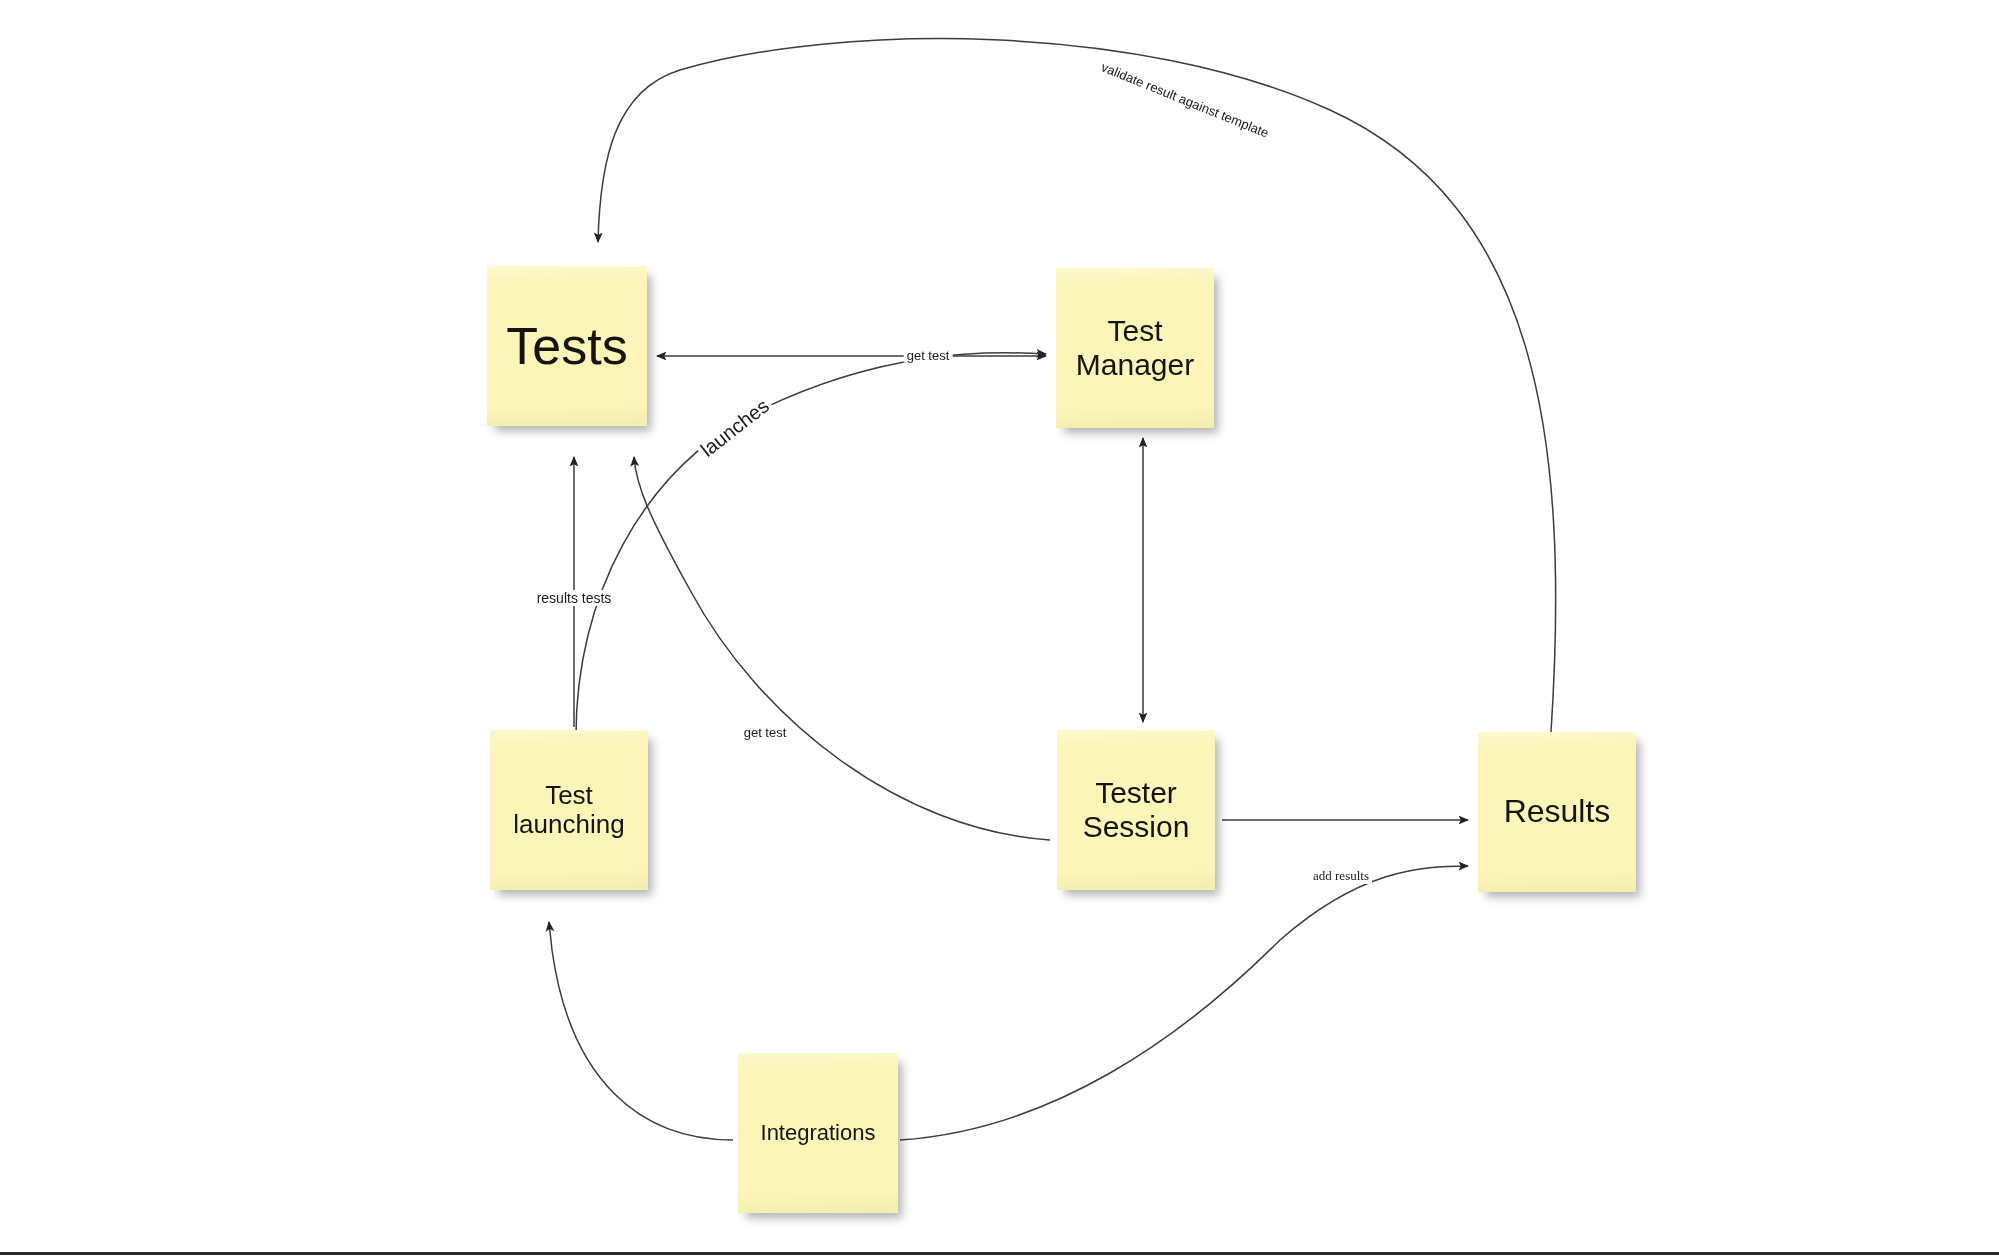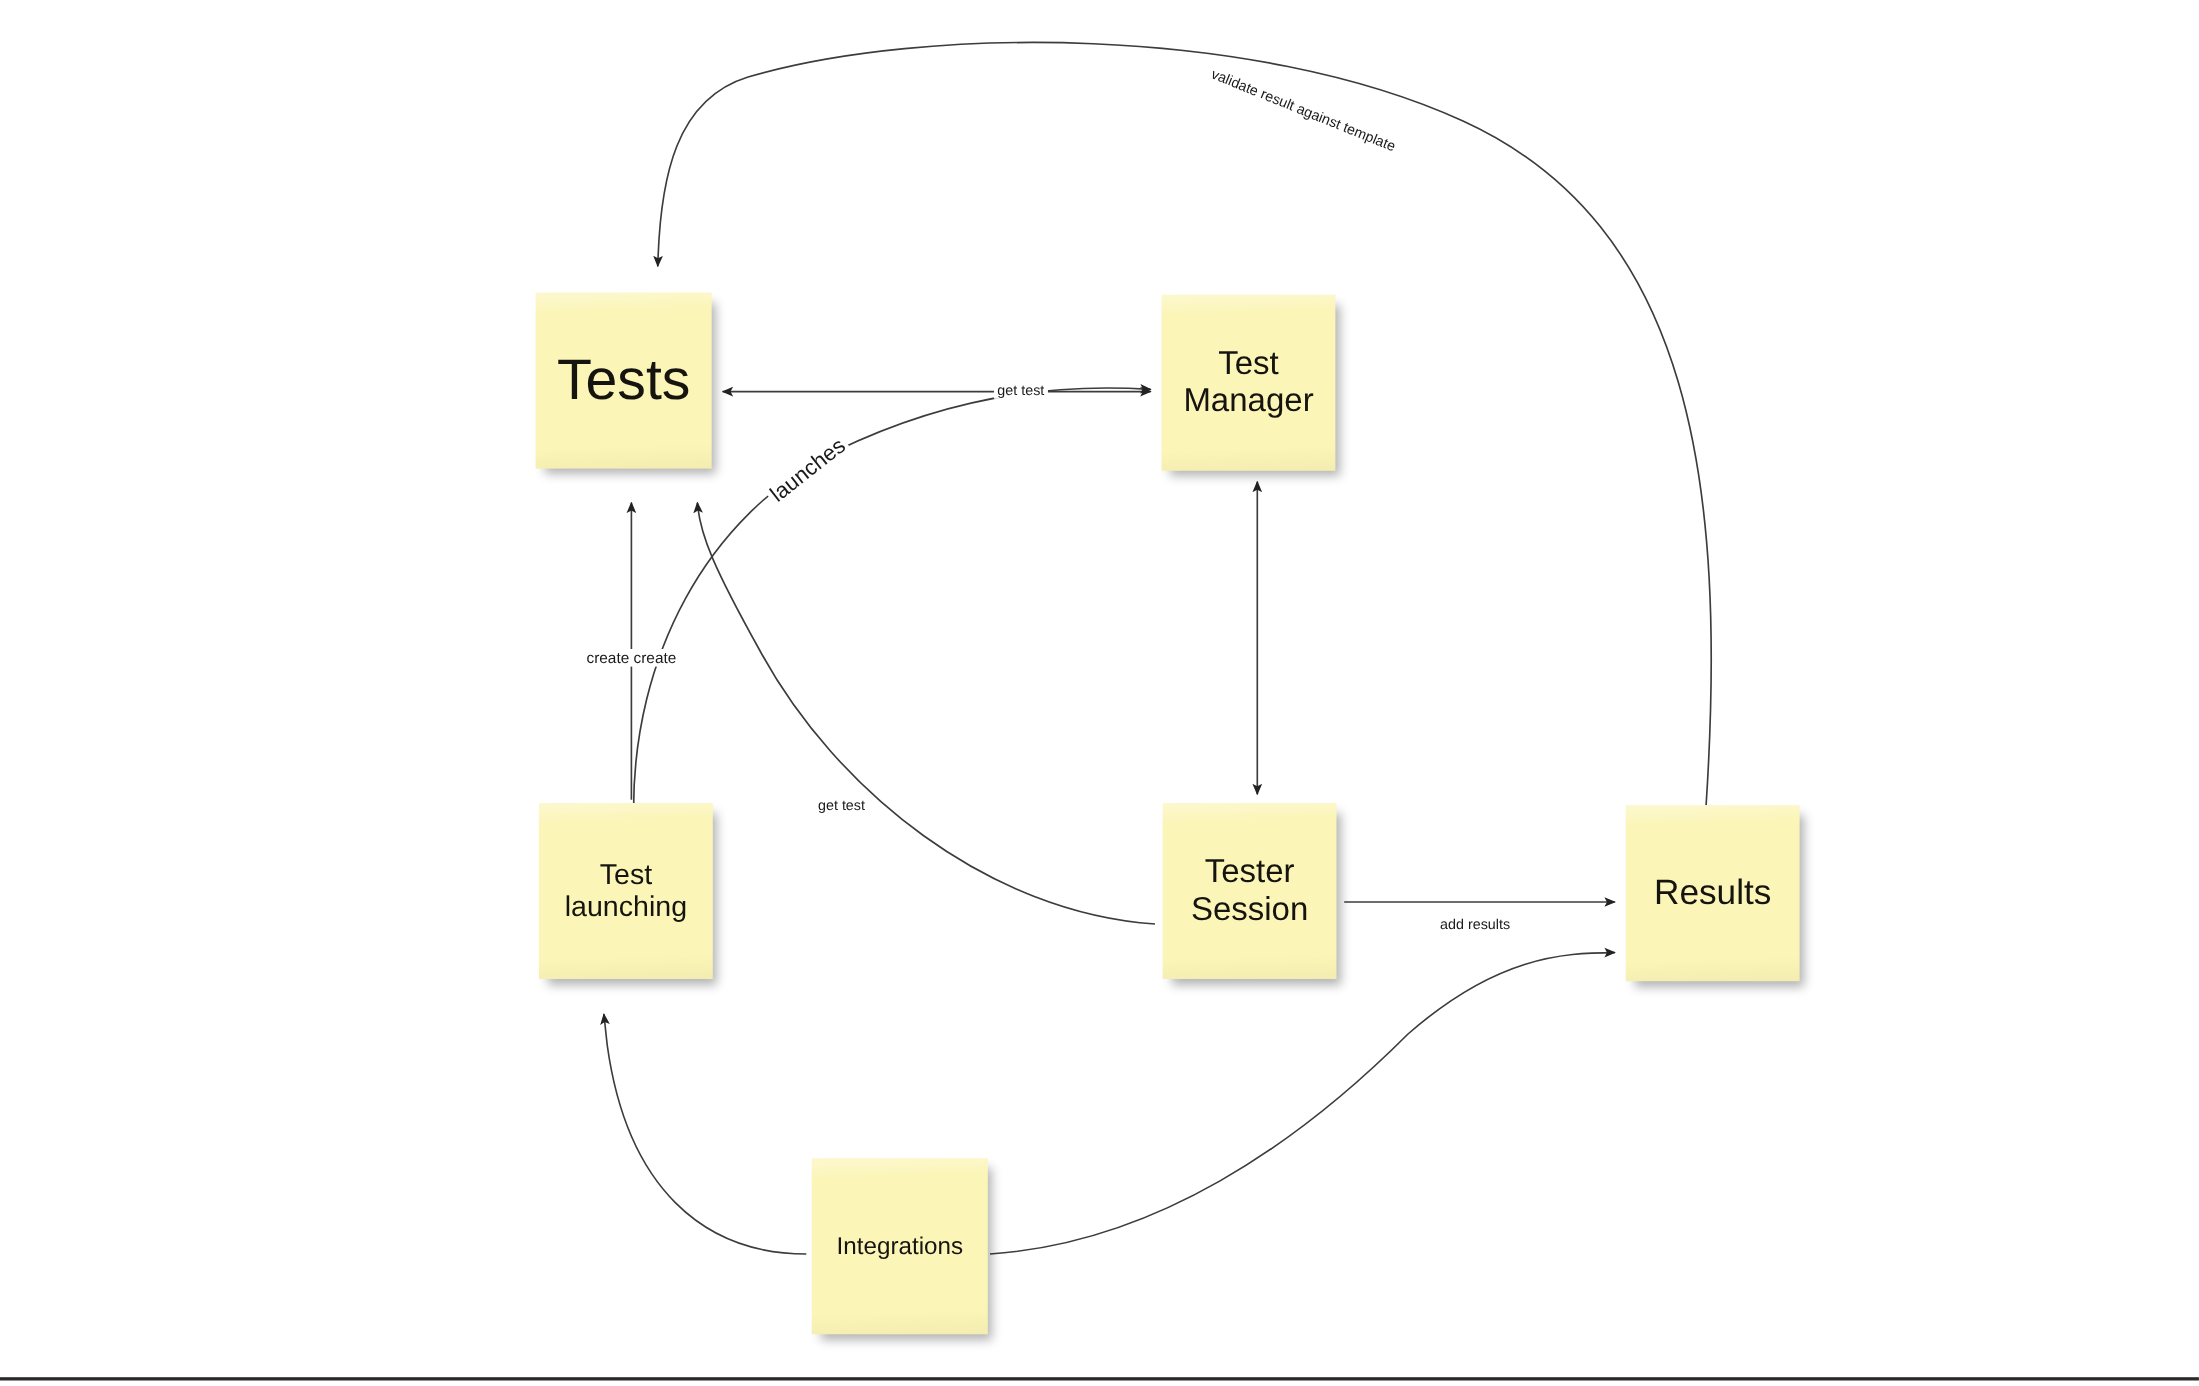--- a/index.html
+++ b/index.html
@@ -121,19 +121,19 @@
       </div>
       <div class="note" style="left: 738px; top: 1053px; width: 160px; height: 160px; background: rgb(251, 245, 183); font-size: 22px;">
         <div class="note-inner">Integrations</div>
       </div>
     </div>
 
   <div id="edge-labels">
       <div class="edge-label" style="left: 1185px; top: 100px; font-size: 13px; transform: translate(-50%, -50%) rotate(22deg);">validate result against template</div>
       <div class="edge-label" style="left: 928px; top: 355px; font-size: 13px; transform: translate(-50%, -50%) rotate(0deg);">get test</div>
       <div class="edge-label" style="left: 735px; top: 428px; font-size: 20px; transform: translate(-50%, -50%) rotate(-38deg);">launches</div>
-      <div class="edge-label" style="left: 574px; top: 598px; font-size: 14px; transform: translate(-50%, -50%) rotate(0deg);">create create</div>
+      <div class="edge-label" style="left: 574px; top: 598px; font-size: 14px; transform: translate(-50%, -50%) rotate(0deg);">results tests</div>
       <div class="edge-label" style="left: 765px; top: 732px; font-size: 13px; transform: translate(-50%, -50%) rotate(0deg);">get test</div>
-      <div class="edge-label" style="left: 1341px; top: 840px; font-size: 13px; transform: translate(-50%, -50%) rotate(0deg);">add results</div>
+      <div class="edge-label" style="left: 1341px; top: 876px; font-size: 13px; transform: translate(-50%, -50%) rotate(0deg); font-family: Liberation Serif, serif;">add results</div>
     </div>
 
   <div id="bottom-rule" style="background: rgb(42, 42, 42);"></div>
 </div>
 
 </body></html>

